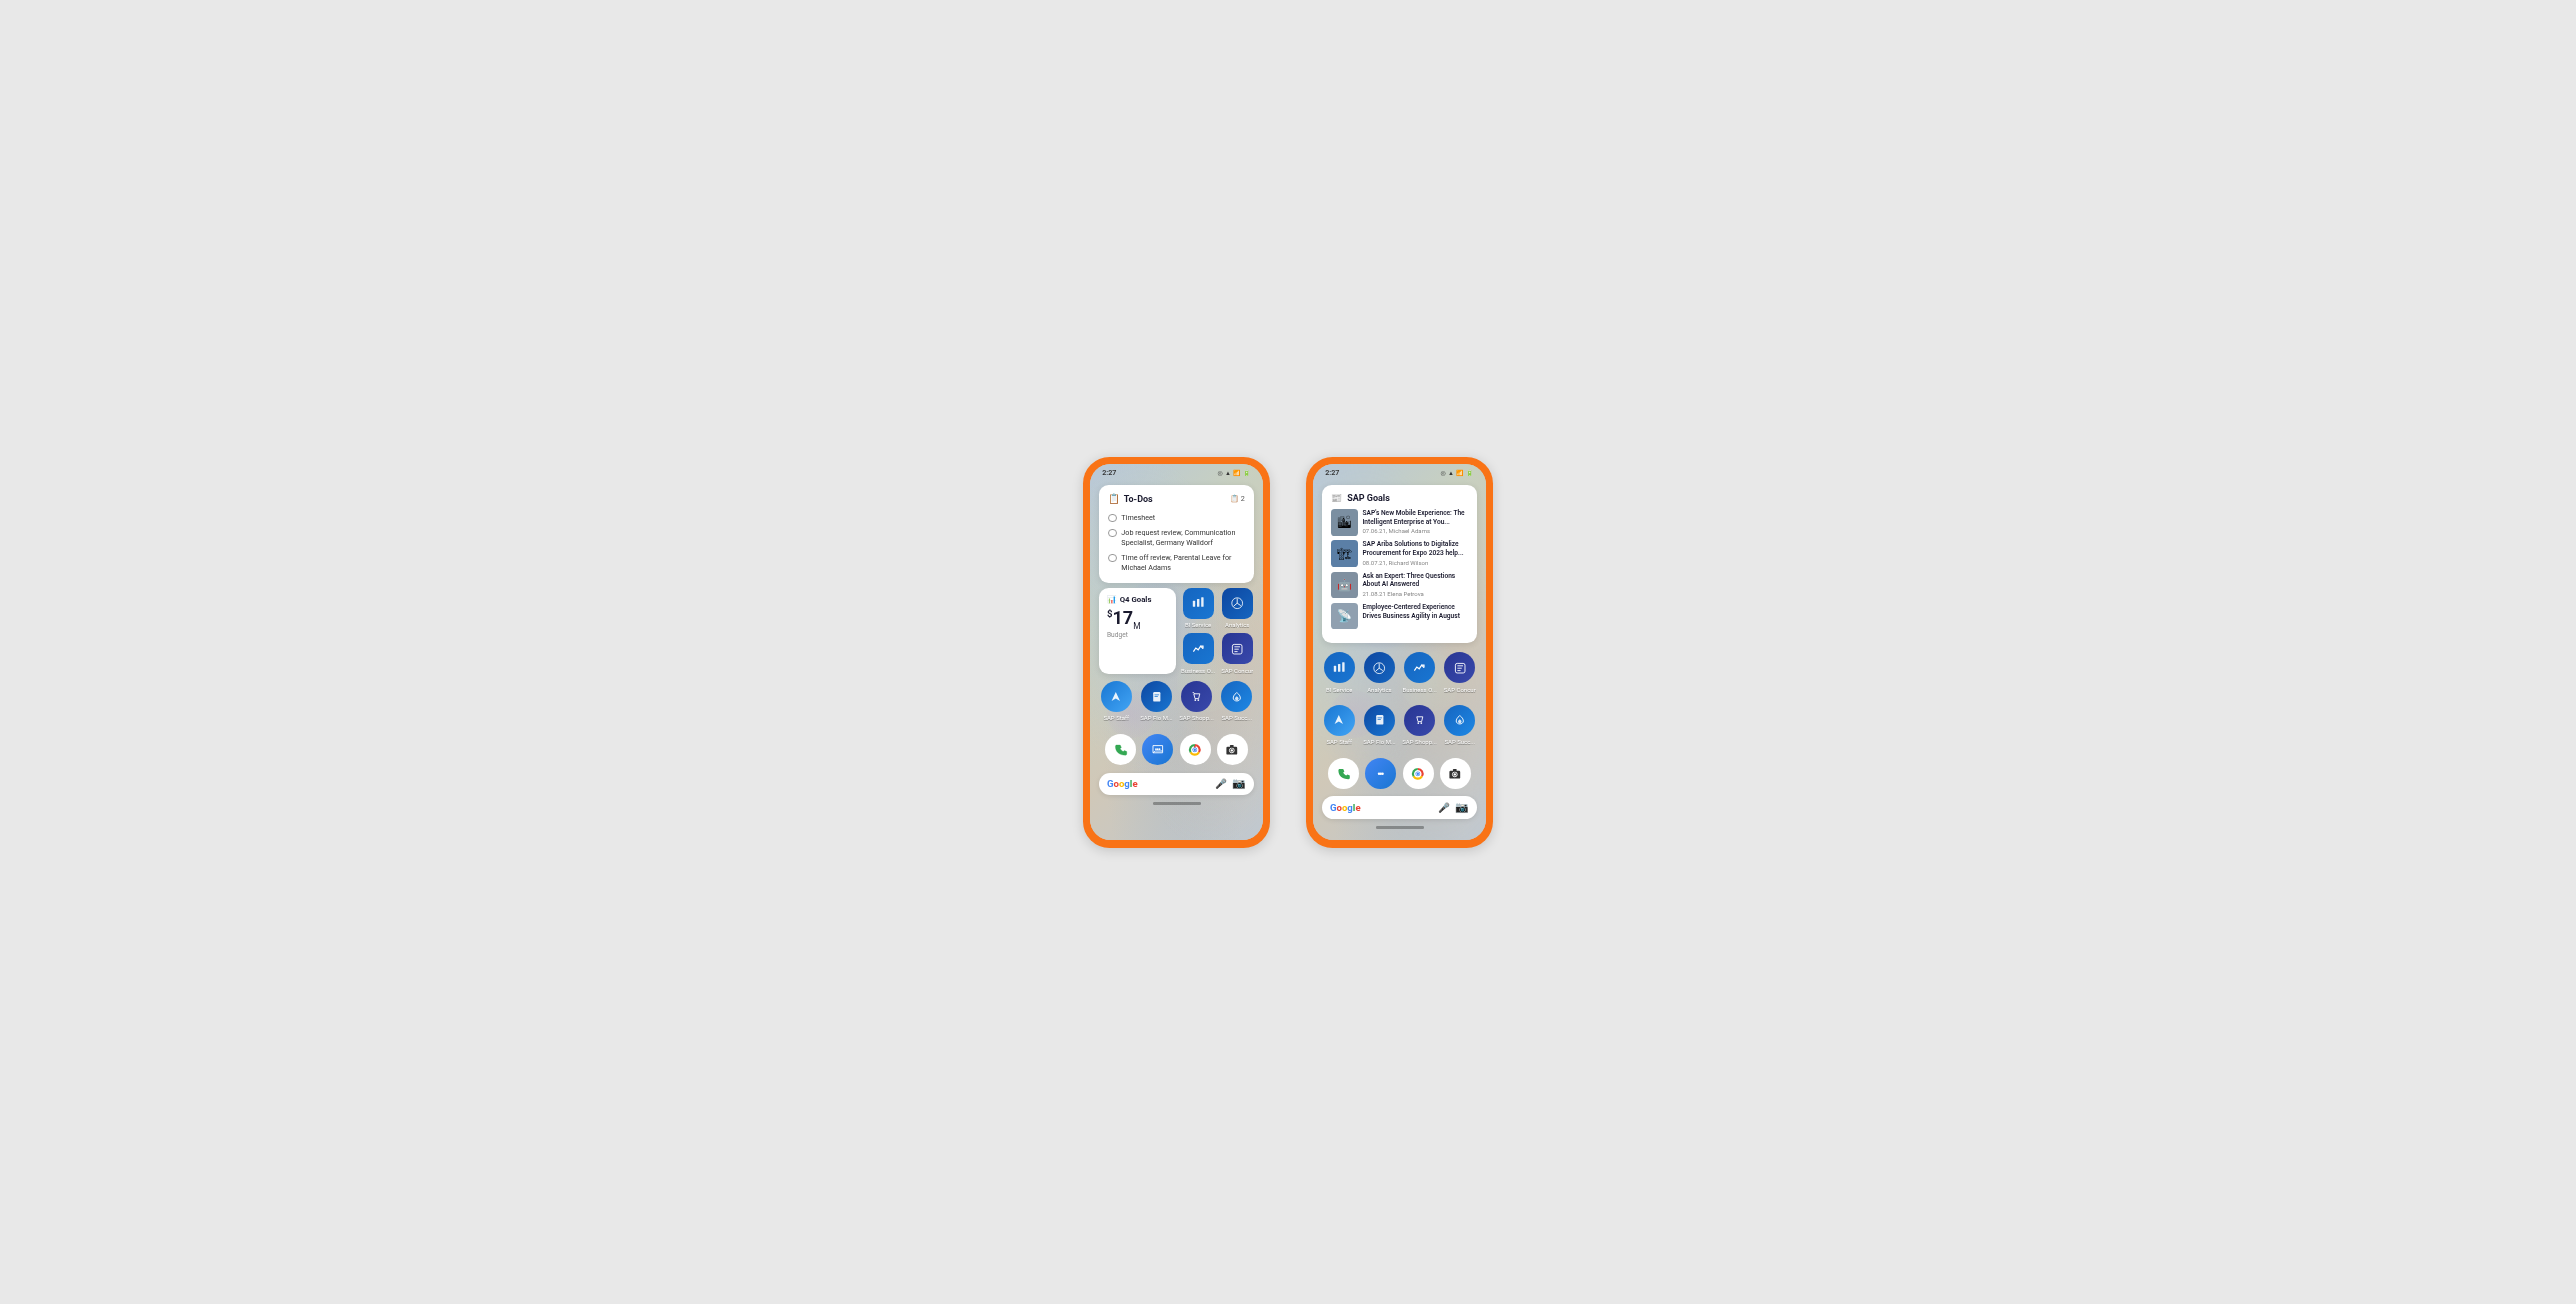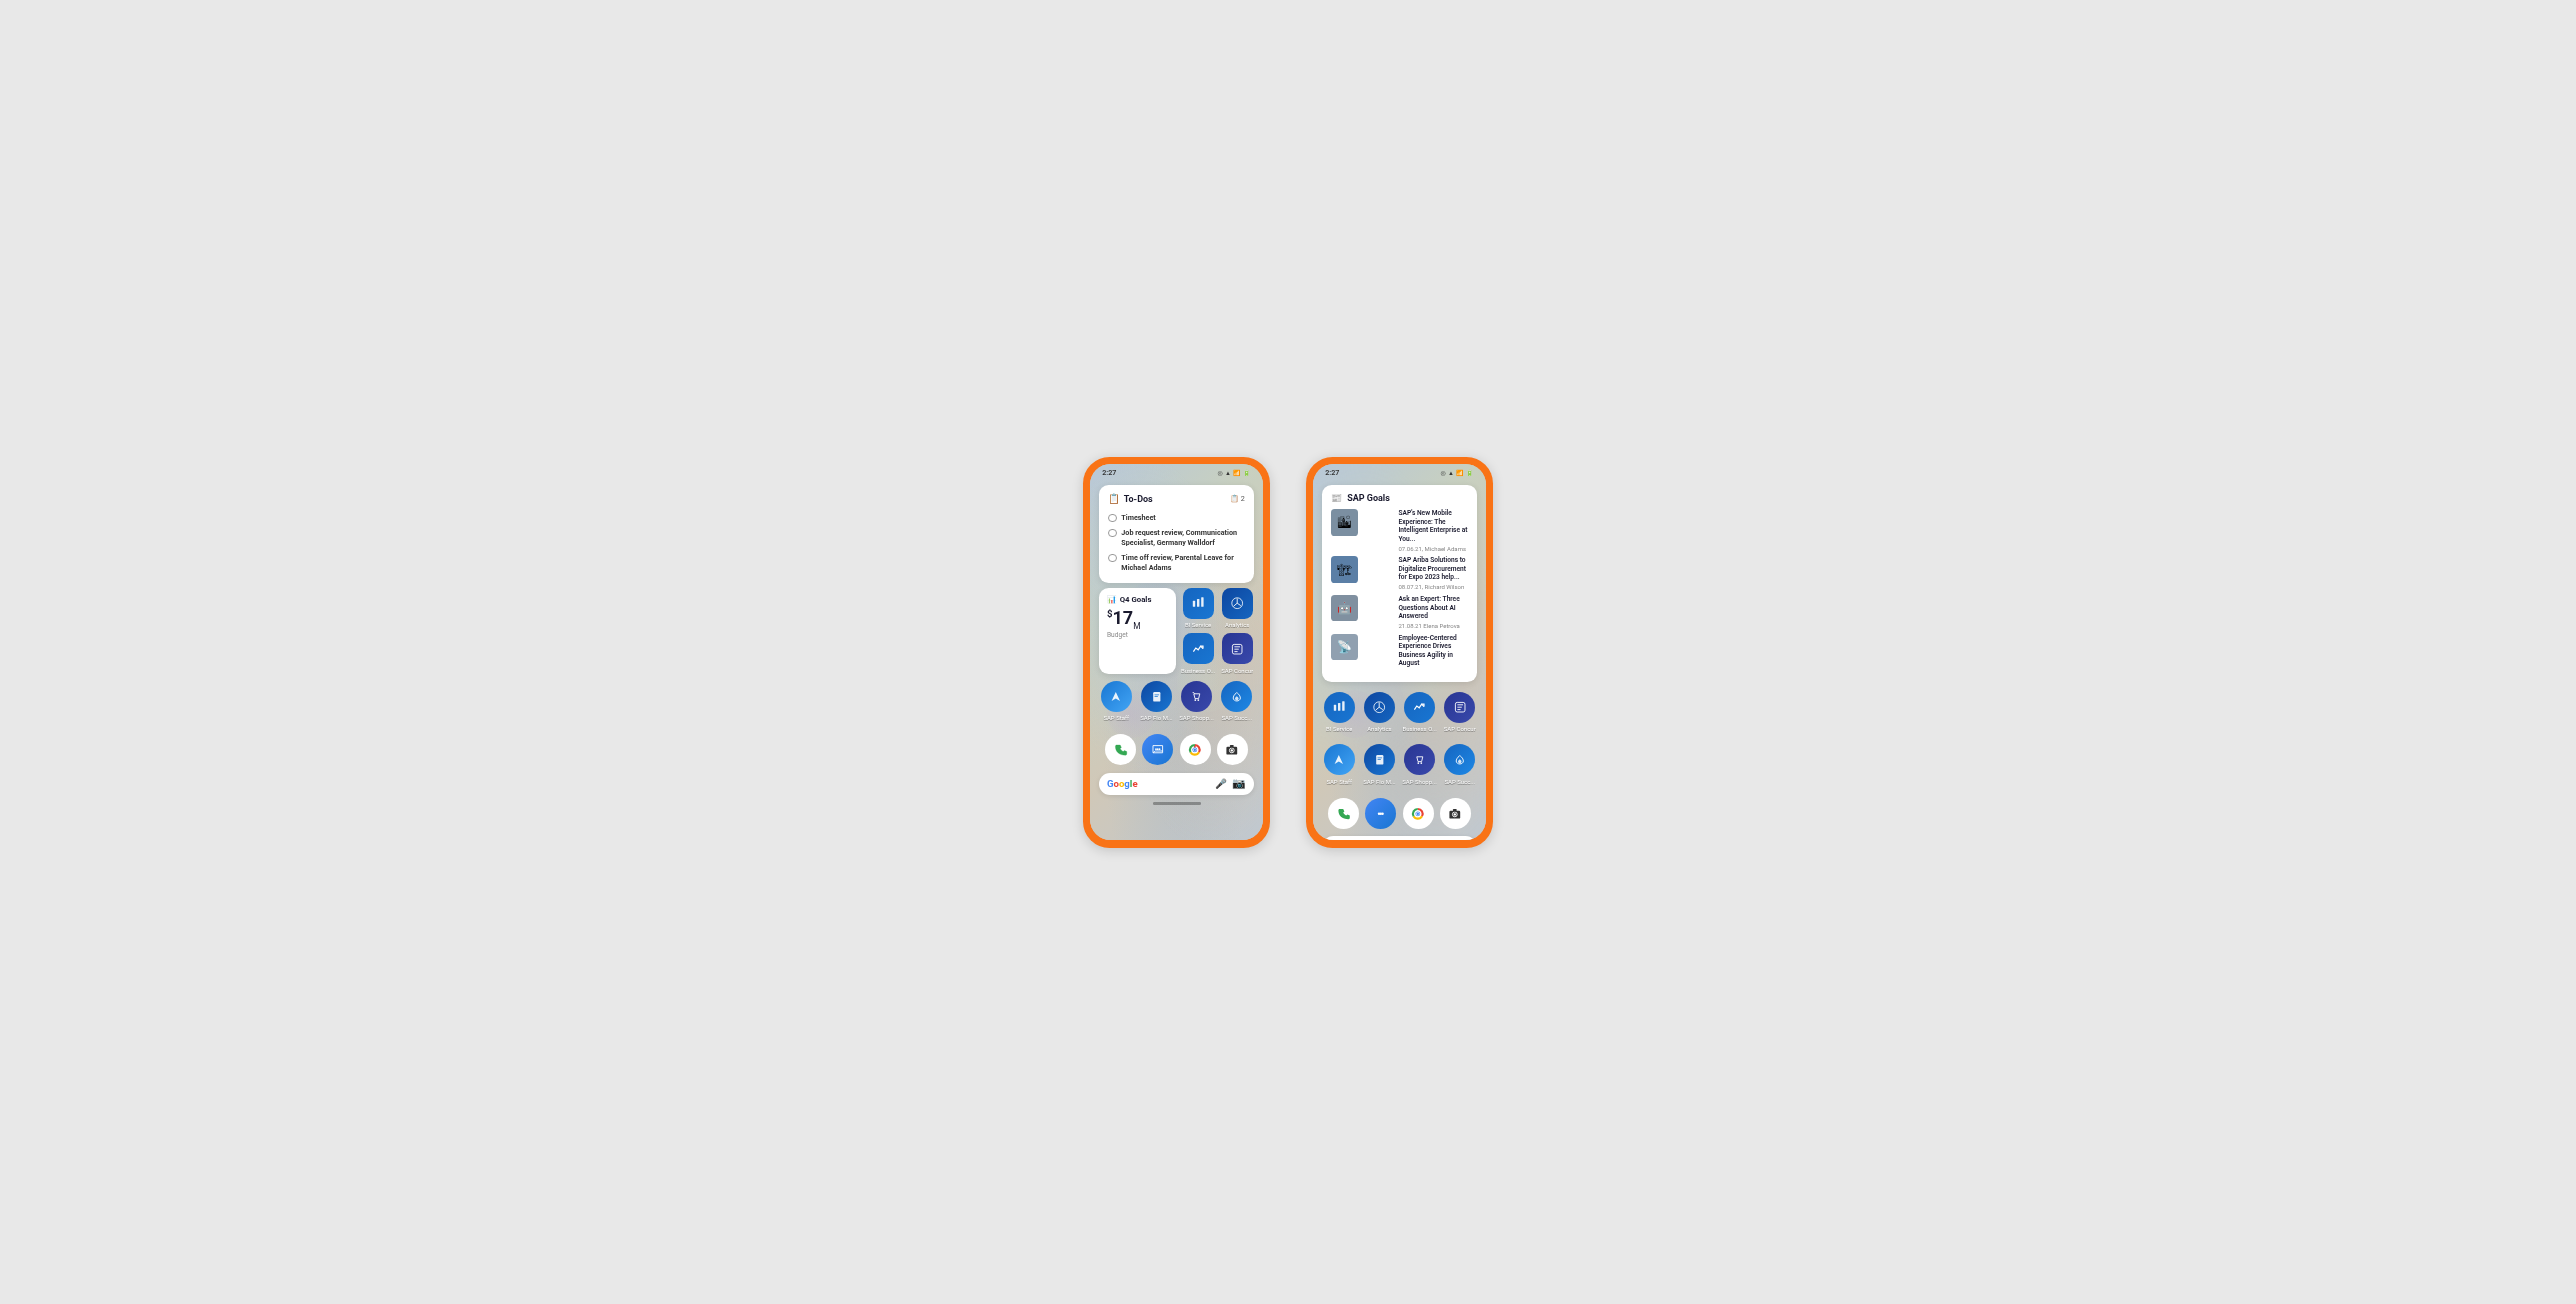--- a/index.html
+++ b/index.html
@@ -95,21 +95,20 @@
       gap: 1.8px;
     }
     .todo-item {
       display: flex;
       align-items: flex-start;
       gap: 4.8px;
       padding: 3px 0;
       font-size: 7.2px;
       color: #333;
       line-height: 1.3;
-      font-weight: bold;
     }
     .todo-circle {
       width: 8.4px;
       height: 8.4px;
       border: 0.9px solid #999;
       border-radius: 50%;
       flex-shrink: 0;
       margin-top: 0.6px;
     }
 
@@ -290,21 +289,21 @@
       margin-bottom: 4.8px;
       align-items: flex-start;
     }
     .news-thumb {
       width: 26.5px;
       height: 26.5px;
       border-radius: 3.6px;
       flex-shrink: 0;
       overflow: hidden;
     }
-    .news-text-block { flex: 1; margin-left: 36px; }
+    .news-text-block { flex: 1; }
     .news-headline {
       font-size: 6.6px;
       font-weight: 600;
       color: #1a1a2e;
       line-height: 1.3;
       margin-bottom: 1.2px;
     }
     .news-meta {
       font-size: 6px;
       color: #888;

